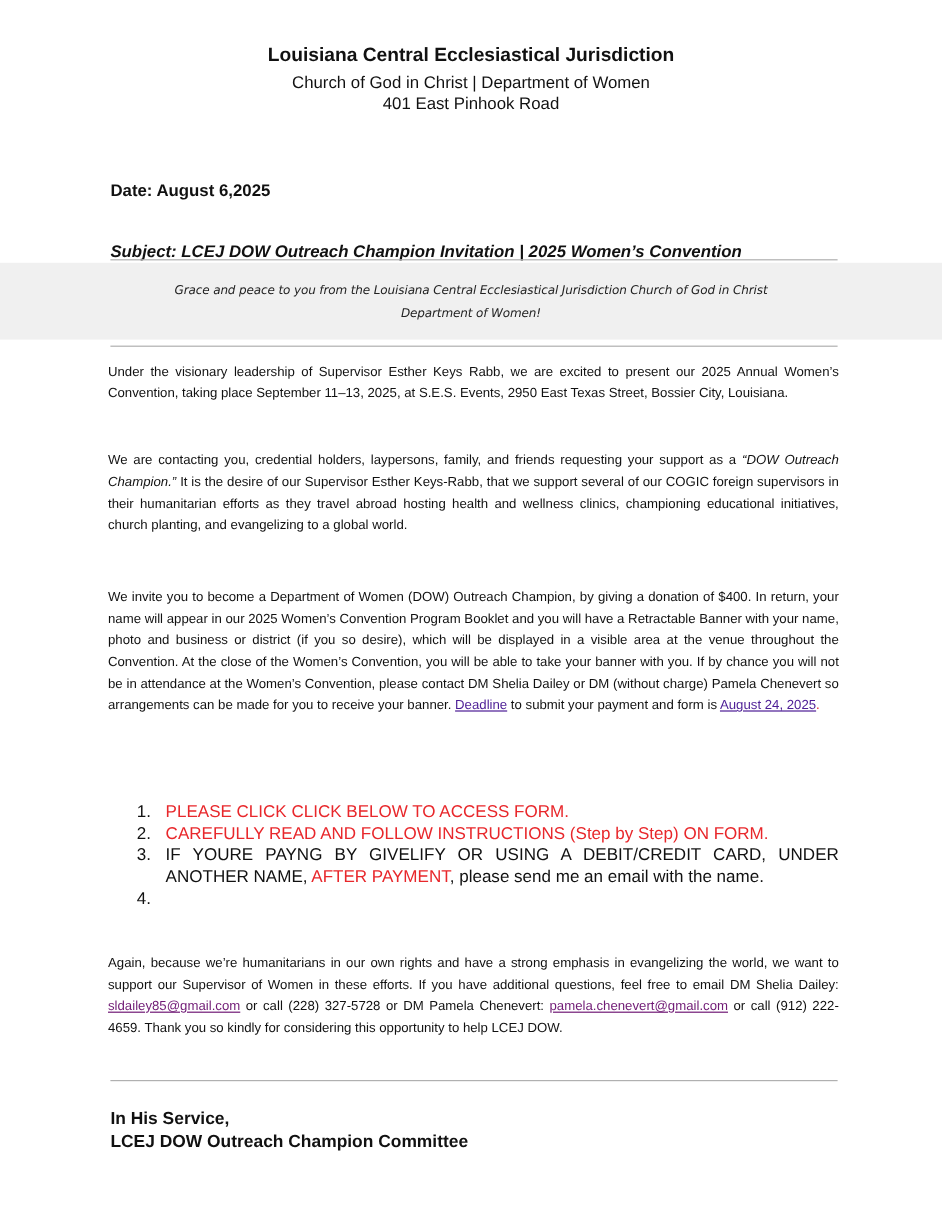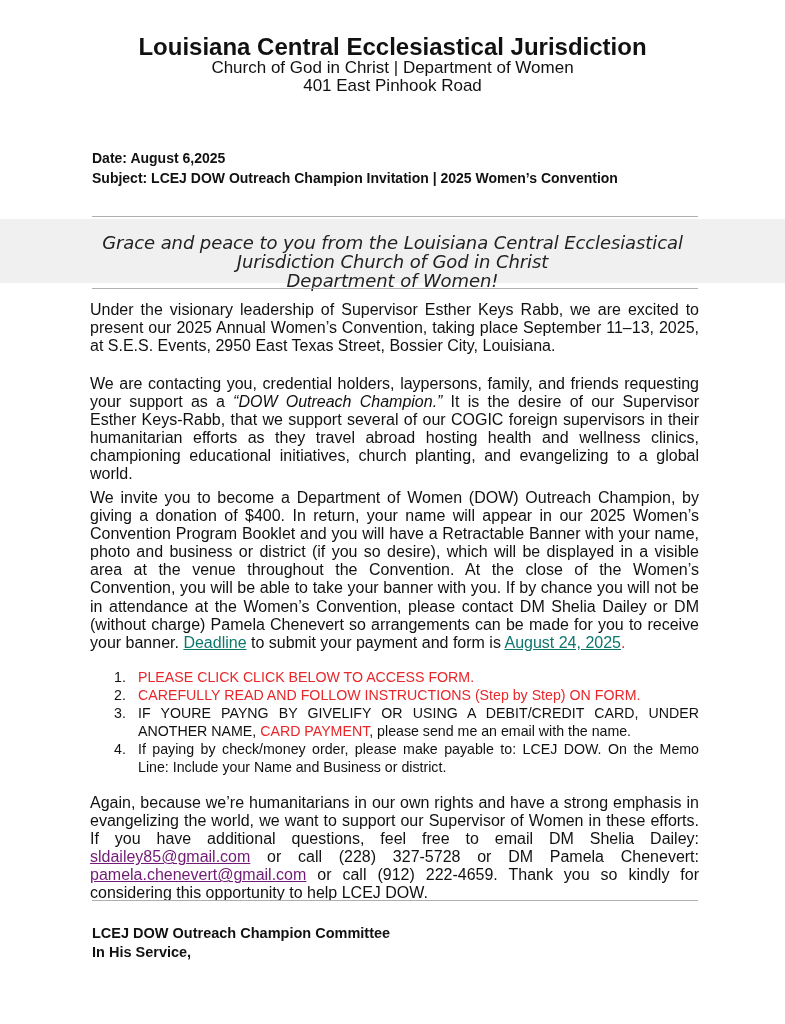--- a/index.html
+++ b/index.html
@@ -1,39 +1,39 @@
 <!DOCTYPE html>
 <html><head>
 <meta charset="utf-8">
 <style>
   html, body { margin: 0; padding: 0; background: #ffffff; }
   body { width: 785px; height: 1024px; position: relative; overflow: hidden;
          font-family: "Liberation Sans", sans-serif; color: #111111; }
   .header { position: absolute; top: 35px; left: 0; width: 785px; text-align: center; }
-  .org-title { font-size: 24px; font-weight: bold; line-height: 24px; margin: 0; }
-  .org-line { font-size: 17px; line-height: 18px; margin: 0; }
+  .org-title { font-size: 16px; font-weight: bold; line-height: 24px; margin: 0; }
+  .org-line { font-size: 14px; line-height: 18px; margin: 0; }
   .meta { position: absolute; left: 92px; width: 606px; font-weight: bold; font-size: 14px; }
   .date { top: 150px; }
-  .subject { top: 170px; }
+  .subject { top: 201px; font-style: italic; }
   .rule { position: absolute; left: 92px; width: 606px; height: 0; border-top: 1.5px solid #b0b0b0; }
   .rule-1 { top: 216px; }
   .rule-2 { top: 288px; }
   .rule-3 { top: 900px; }
   .greeting-band { position: absolute; top: 219px; left: 0; width: 785px; height: 64px; background: #f0f0f0; }
   .greeting { position: absolute; top: 233px; left: 70px; width: 645px; text-align: center;
-              font-family: "DejaVu Sans", sans-serif; font-style: italic; font-size: 18px;
+              font-family: "DejaVu Sans", sans-serif; font-style: italic; font-size: 10px;
               line-height: 19px; color: #222222; letter-spacing: -0.1px; }
-  .body-text { position: absolute; left: 90px; width: 609px; font-size: 16px; line-height: 18.1px;
+  .body-text { position: absolute; left: 90px; width: 609px; font-size: 11px; line-height: 18.1px;
                text-align: justify; margin: 0; }
   .p1 { top: 301px; }
   .p2 { top: 375px; }
   .p3 { top: 489px; }
   .p4 { top: 794px; }
   .red { color: #e8272b; }
-  .red-link { color: #0f766e; text-decoration: underline; }
+  .red-link { color: #4c1d95; text-decoration: underline; }
   .blue-link { color: #701a75; text-decoration: underline; }
   .ital { font-style: italic; }
   .list { position: absolute; top: 668px; left: 110px; width: 589px; margin: 0; padding: 0; list-style: none;
           font-size: 14.2px; line-height: 18.1px; }
   .list li { position: relative; padding-left: 28px; text-align: justify; }
   .list li .num { position: absolute; left: 4px; top: 0; }
   .closing { position: absolute; top: 924px; left: 92px; font-weight: bold; font-size: 14.5px; line-height: 19px; }
 </style>
 </head>
 <body>
@@ -57,24 +57,24 @@
 
 <p class="body-text p1">Under the visionary leadership of Supervisor Esther Keys Rabb, we are excited to present our 2025 Annual Women’s Convention, taking place September 11–13, 2025, at S.E.S. Events, 2950 East Texas Street, Bossier City, Louisiana.</p>
 
 <p class="body-text p2"><span>We are contacting you, credential holders, laypersons, family, and friends requesting your support as a </span><span class="ital">“DOW Outreach Champion.”</span><span>  It is the desire of our Supervisor Esther Keys-Rabb, that we support several of our COGIC foreign supervisors in their humanitarian efforts as they travel abroad hosting health and wellness clinics, championing educational initiatives, church planting, and evangelizing to a global world.</span></p>
 
 <p class="body-text p3"><span>We invite you to become a Department of Women (DOW) Outreach Champion, by giving a donation of $400.  In return, your name will appear in our 2025 Women’s Convention Program Booklet and you will have a Retractable Banner with your name, photo and business or district (if you so desire), which will be displayed in a visible area at the venue throughout the Convention.  At the close of the Women’s Convention, you will be able to take your banner with you.  If by chance you will not be in attendance at the Women’s Convention, please contact DM Shelia Dailey or DM (without charge) Pamela Chenevert so arrangements can be made for you to receive your banner.  </span><span class="red-link">Deadline</span><span> to submit your payment and form is </span><span class="red-link">August 24, 2025</span><span class="red">.</span></p>
 
 <ol class="list">
   <li><span class="num">1.</span><span class="red">PLEASE CLICK CLICK BELOW TO ACCESS FORM.</span></li>
   <li><span class="num">2.</span><span class="red">CAREFULLY READ AND FOLLOW INSTRUCTIONS (Step by Step) ON FORM.</span></li>
-  <li><span class="num">3.</span><span>IF YOURE PAYNG BY GIVELIFY OR USING A DEBIT/CREDIT CARD, UNDER ANOTHER NAME, </span><span class="red">CARD PAYMENT</span><span>, please send me an email with the name.</span></li>
-  <li><span class="num">4.</span><span>If paying by check/money order, please make payable to: LCEJ DOW.  On the Memo Line: Include your Name and Business or district.</span></li>
+  <li><span class="num">3.</span><span>IF YOURE PAYNG BY GIVELIFY OR USING A DEBIT/CREDIT CARD, UNDER ANOTHER NAME, </span><span class="red">AFTER PAYMENT</span><span>, please send me an email with the name.</span></li>
+  <li><span class="num">4.</span></li>
 </ol>
 
 <p class="body-text p4"><span>Again, because we’re humanitarians in our own rights and have a strong emphasis in evangelizing the world, we want to support our Supervisor of Women in these efforts.  If you have additional questions, feel free to email DM Shelia Dailey: </span><span class="blue-link">sldailey85@gmail.com</span><span> or call (228) 327-5728 or DM Pamela Chenevert: </span><span class="blue-link">pamela.chenevert@gmail.com</span><span> or call (912) 222-4659.  Thank you so kindly for considering this opportunity to help LCEJ DOW.</span></p>
 
 <div class="rule rule-3"></div>
 
 <div class="closing">
+  <div>In His Service,</div>
   <div>LCEJ DOW Outreach Champion Committee</div>
-  <div>In His Service,</div>
 </div>
 
 </body></html>

